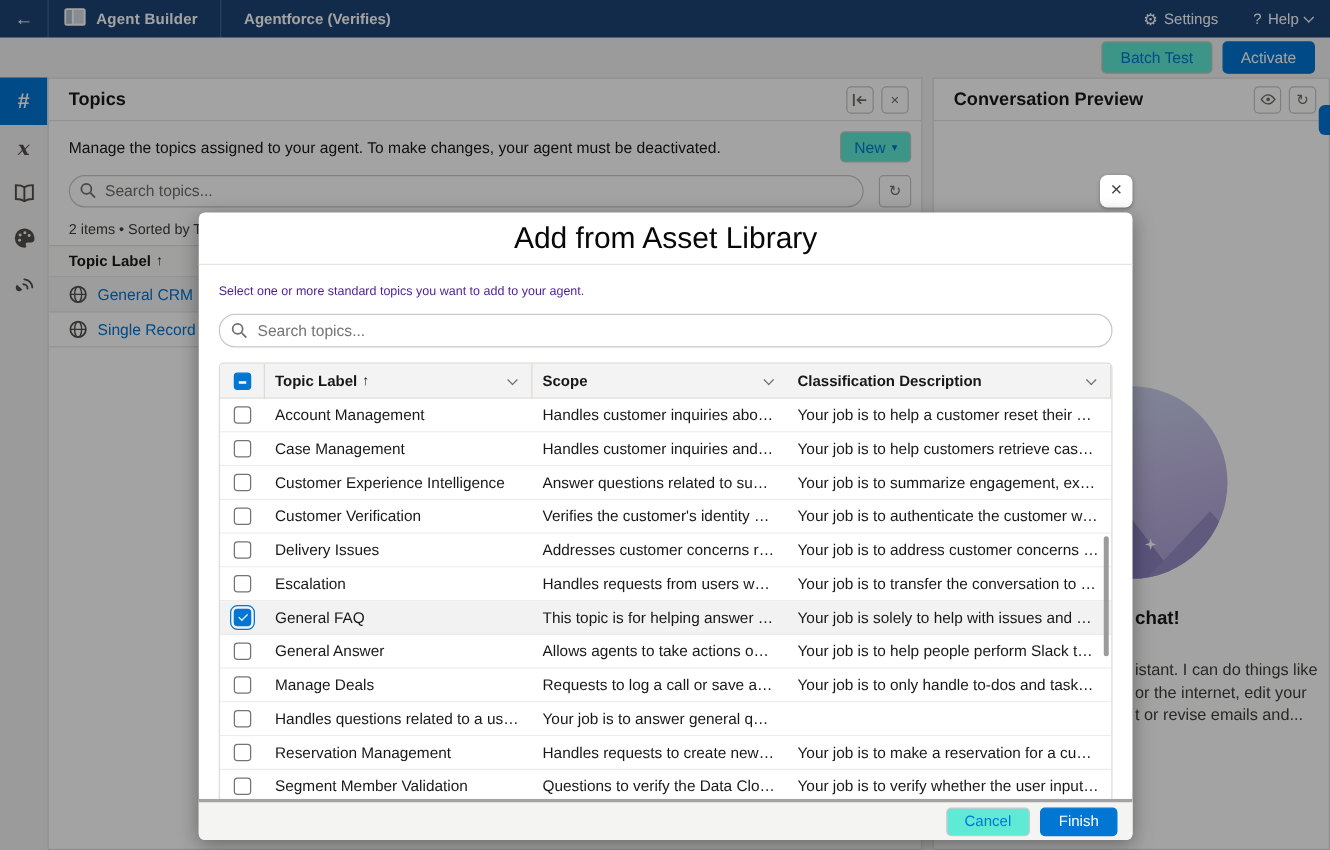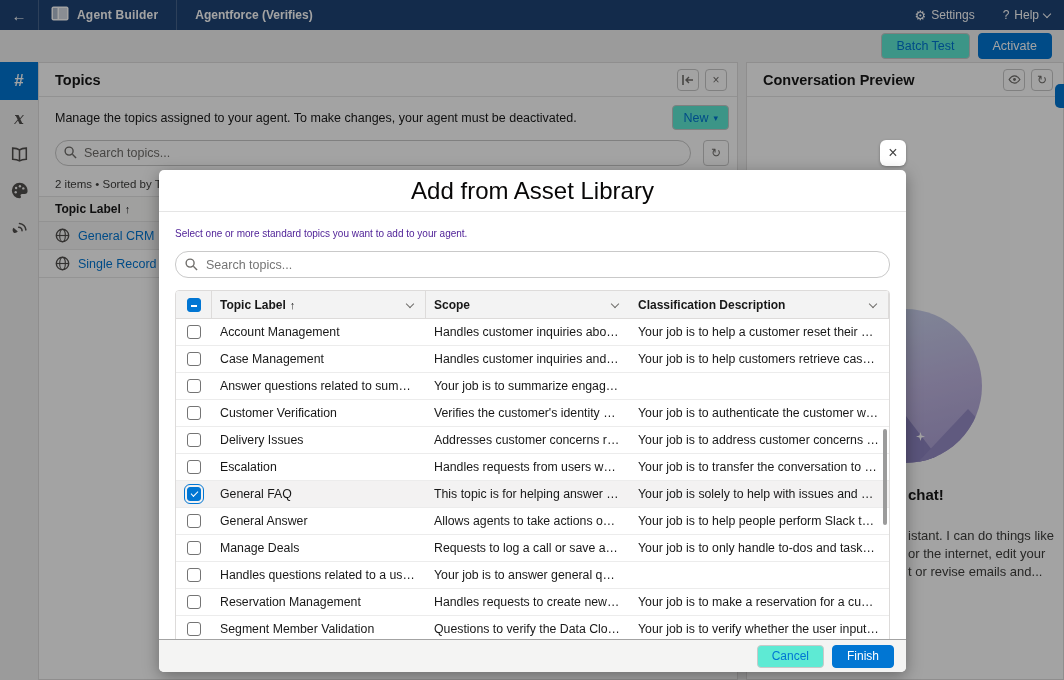--- a/index.html
+++ b/index.html
@@ -118,21 +118,21 @@
   .checkbox.indeterminate { background:#0176d3; border-color:#0176d3; }
   .checkbox.indeterminate::after { content:""; position:absolute; left:3px; top:5.5px; width:6px; height:2px; background:#fff; }
   .is-checked .checkbox, .checkbox.checked { background:#0176d3; border-color:#0176d3;
               outline:1px solid #0176d3; outline-offset:2px; }
   .is-checked .checkbox::after, .checkbox.checked::after { content:""; position:absolute; left:3px; top:3px; width:6px; height:3px;
               border-left:1.6px solid #fff; border-bottom:1.6px solid #fff; transform:rotate(-45deg); }
 
   .scroll-thumb { position:absolute; right:2px; top:138px; width:4px; height:96px; background:#9b9b9b; border-radius:2px; }
 
   .modal-footer { position:absolute; left:0; bottom:0; width:100%; height:33px; background:#f4f4f3;
-                  border-top:1px solid #a3a3a3; border-radius:0 0 5px 5px; display:flex; align-items:center;
+                  border-top:3px solid #a3a3a3; border-radius:0 0 5px 5px; display:flex; align-items:center;
                   justify-content:flex-end; gap:8px; padding:0 12px; }
   .modal-footer .btn { height:23px; font-size:12px; }
 
   .mag-svg, .eye-svg { display:block; }
 </style>
 </head>
 <body>
 
 <div class="screen">
 
@@ -349,20 +349,21 @@
               <span class="checkbox"></span>
             </span>
           <span class="cell">Case Management</span>
           <span class="cell">Handles customer inquiries and actions related to support ca...</span>
           <span class="cell">Your job is to help customers retrieve case information, upda...</span>
         </div>
         <div class="mrow">
           <span class="cbcell">
               <span class="checkbox"></span>
             </span>
+          <span class="cell">Customer Experience Intelligence</span>
           <span class="cell">Answer questions related to summarizing engagement, expe...</span>
           <span class="cell">Your job is to summarize engagement, experience, or custom...</span>
         </div>
         <div class="mrow">
           <span class="cbcell">
               <span class="checkbox"></span>
             </span>
           <span class="cell">Customer Verification</span>
           <span class="cell">Verifies the customer's identity before granting access to se...</span>
           <span class="cell">Your job is to authenticate the customer who has not yet bee...</span>

